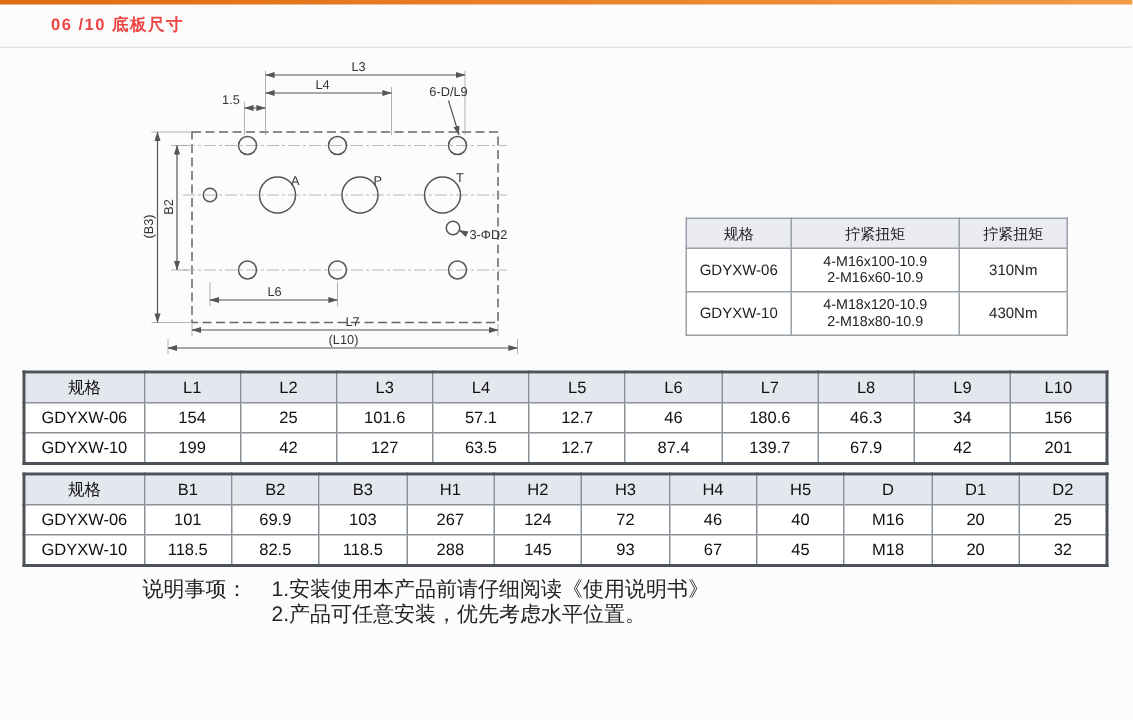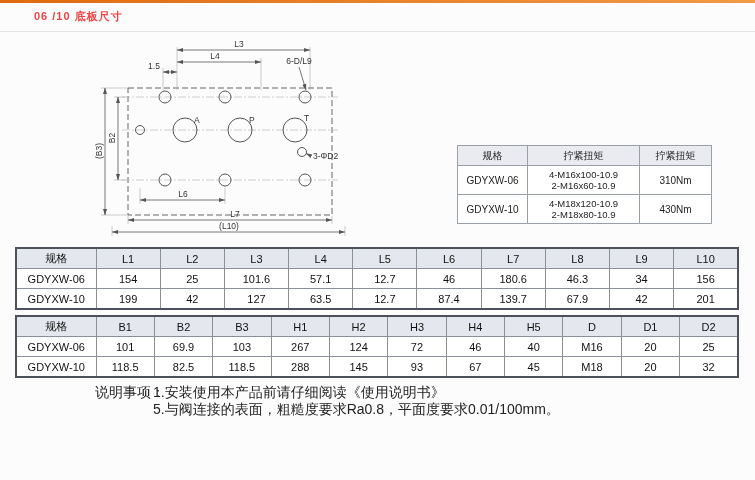--- a/index.html
+++ b/index.html
@@ -28,21 +28,21 @@
   .dim-table{position:absolute;left:15px;width:724px;table-layout:fixed;font-size:11px;
     color:#111;background:#fff;border:2px solid #4d525a;}
   .dim-table th,.dim-table td{border:1px solid #8a9097;text-align:center;height:19px;
     padding:0;font-weight:normal;overflow:hidden;}
   .dim-table th{background:#e4e7ed;}
   #table1{top:247px;}
   #table2{top:315px;}
 
   .notes{position:absolute;left:95px;top:384px;font-size:14px;color:#222;display:flex;}
   .notes-label{white-space:nowrap;flex:none;width:58px;}
-  .notes-items div{line-height:16.5px;white-space:nowrap;}
+  .notes-items div{line-height:16.5px;white-space:nowrap;margin-left:28px;}
 </style>
 </head>
 <body>
 
 <div class="accent-bar"></div>
 <div class="page-title">06 /10 底板尺寸</div>
 <div class="title-rule"></div>
 
 <svg class="drawing" width="265" height="205" viewBox="0 0 265 205">
   <defs>
@@ -247,15 +247,15 @@
     <td>20</td>
     <td>32</td>
   </tr>
 </tbody>
   </table>
 
 <div class="notes">
   <span class="notes-label">说明事项：</span>
   <div class="notes-items">
     <div>1.安装使用本产品前请仔细阅读《使用说明书》</div>
-    <div>5.与阀连接的表面，粗糙度要求Ra0.8，平面度要求0.01/100mm。</div>
+    <div>2.产品可任意安装，优先考虑水平位置。</div>
   </div>
 </div>
 
 </body></html>

